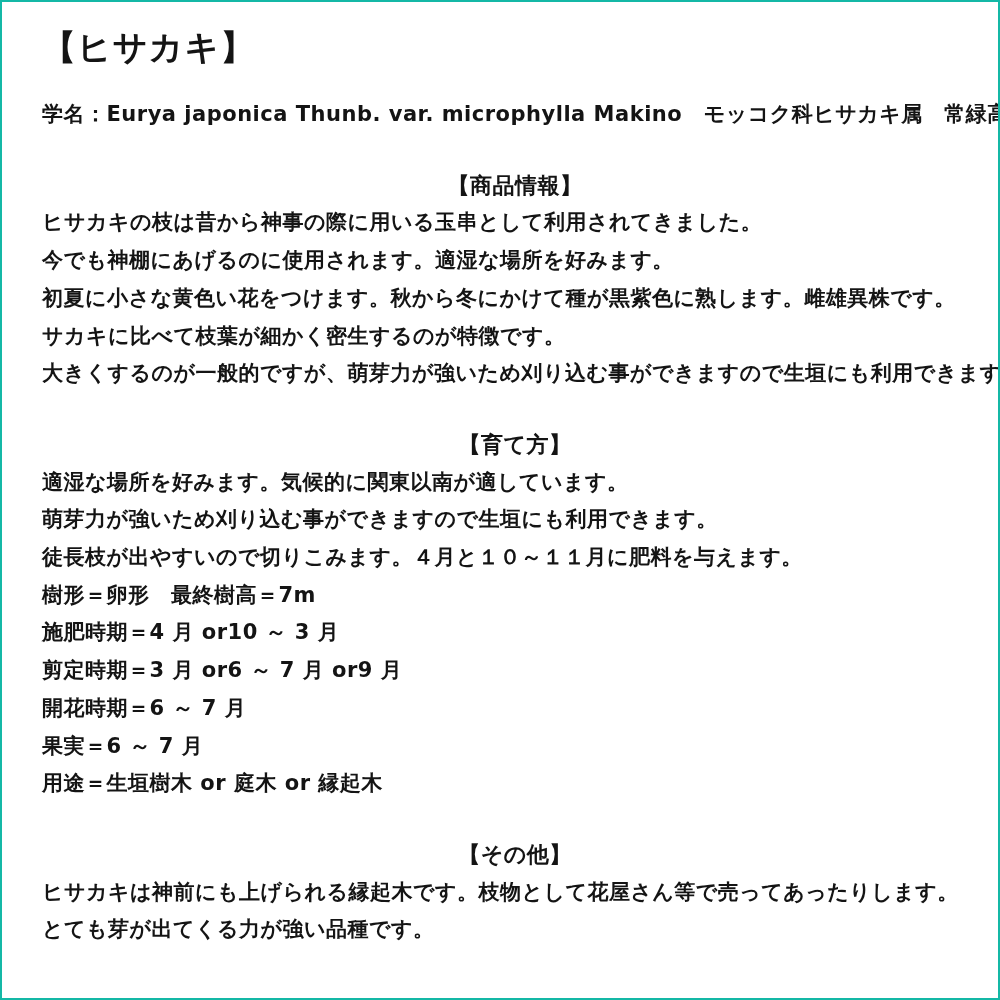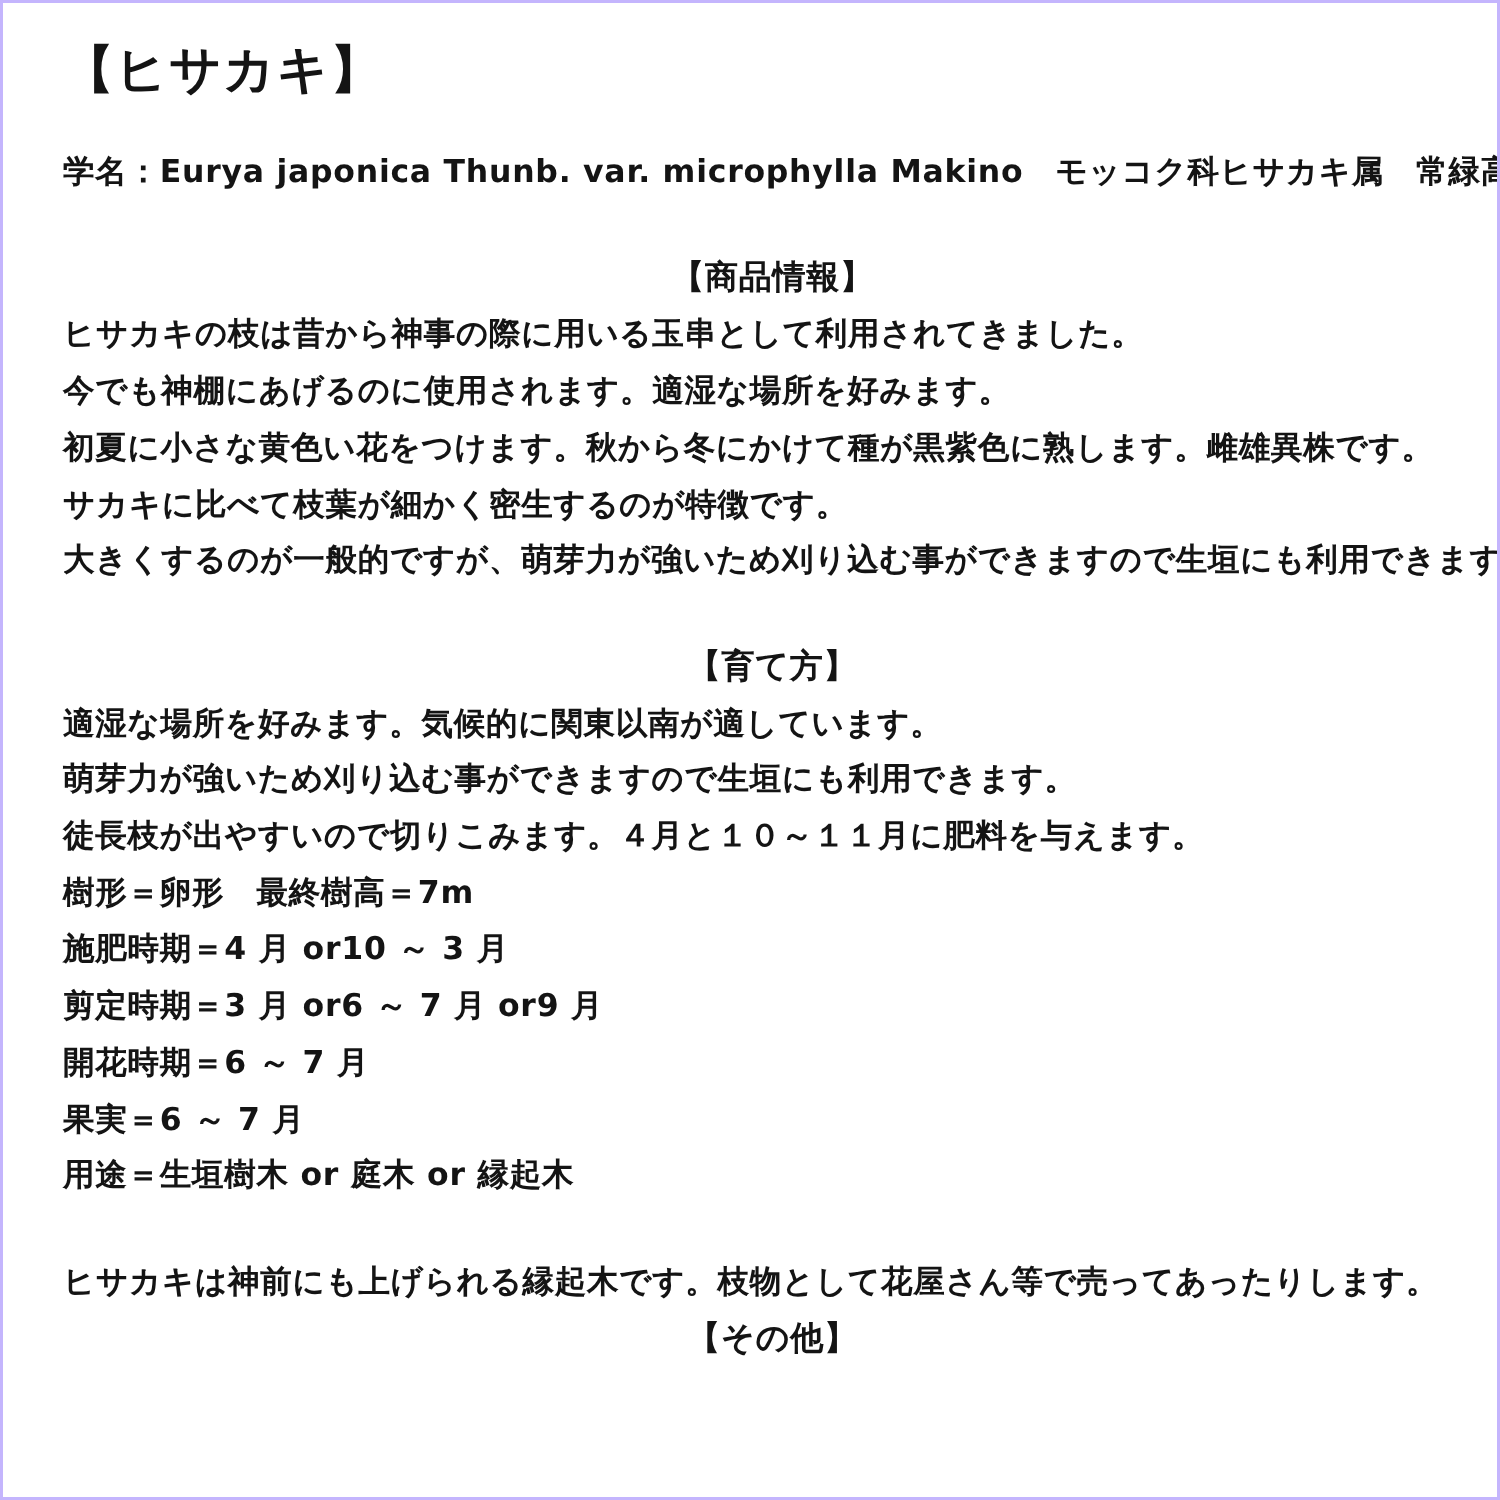--- a/index.html
+++ b/index.html
@@ -6,21 +6,21 @@
     margin: 0;
     padding: 0;
     background: #ffffff;
   }
   .page {
     position: relative;
     width: 1000px;
     height: 1000px;
     box-sizing: border-box;
     background: #ffffff;
-    border: 2px solid #c4b5fd;
+    border: 2px solid #14b8a6;
     padding: 12px 10px 0 40px;
     overflow: hidden;
     font-family: "DejaVu Sans", "Liberation Sans", sans-serif;
     color: #141414;
     font-weight: bold;
   }
   .title {
     margin: 12px 0 0 0;
     font-size: 34px;
     line-height: 42px;
@@ -69,17 +69,18 @@
     <div class="line">徒長枝が出やすいので切りこみます。４月と１０～１１月に肥料を与えます。</div>
     <div class="line">樹形＝卵形　最終樹高＝7m</div>
     <div class="line">施肥時期＝4 月 or10 ～ 3 月</div>
     <div class="line">剪定時期＝3 月 or6 ～ 7 月 or9 月</div>
     <div class="line">開花時期＝6 ～ 7 月</div>
     <div class="line">果実＝6 ～ 7 月</div>
     <div class="line">用途＝生垣樹木 or 庭木 or 縁起木</div>
   </div>
 
   <div class="section">
+    <div class="line heading">【その他】</div>
     <div class="line">ヒサカキは神前にも上げられる縁起木です。枝物として花屋さん等で売ってあったりします。</div>
-    <div class="line heading">【その他】</div>
+    <div class="line">とても芽が出てくる力が強い品種です。</div>
   </div>
 
 </div>
 
 </body></html>

